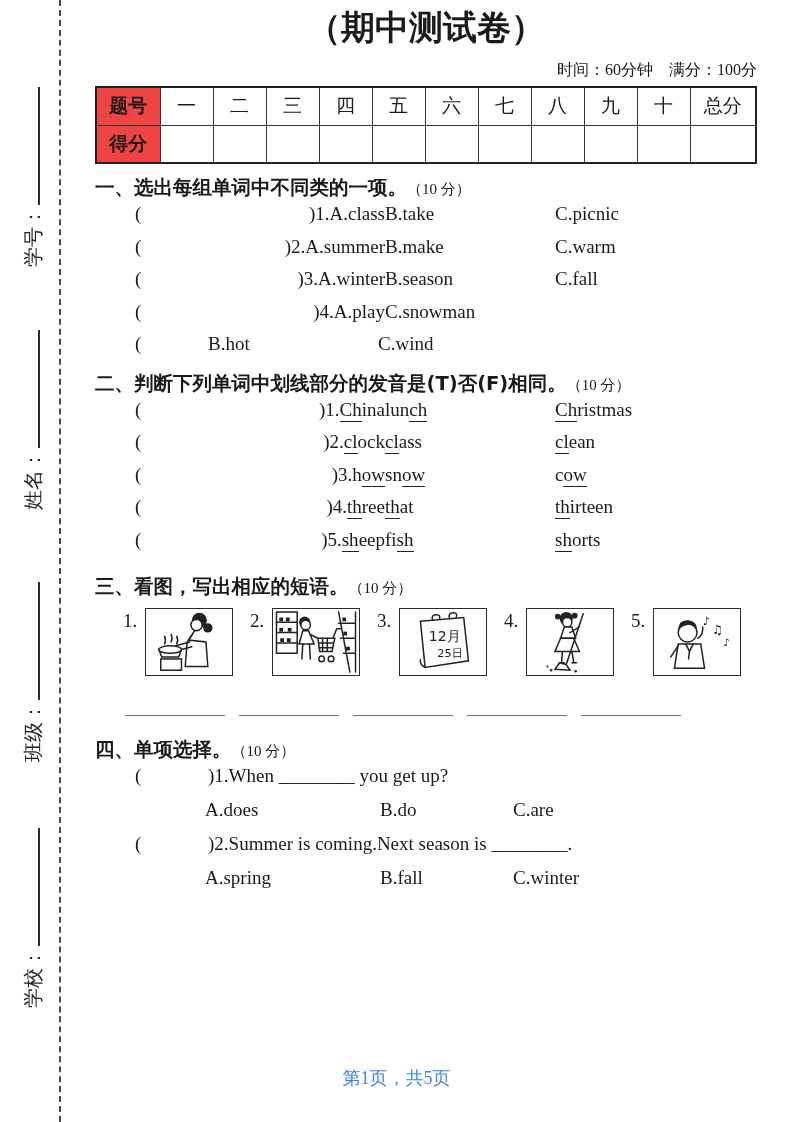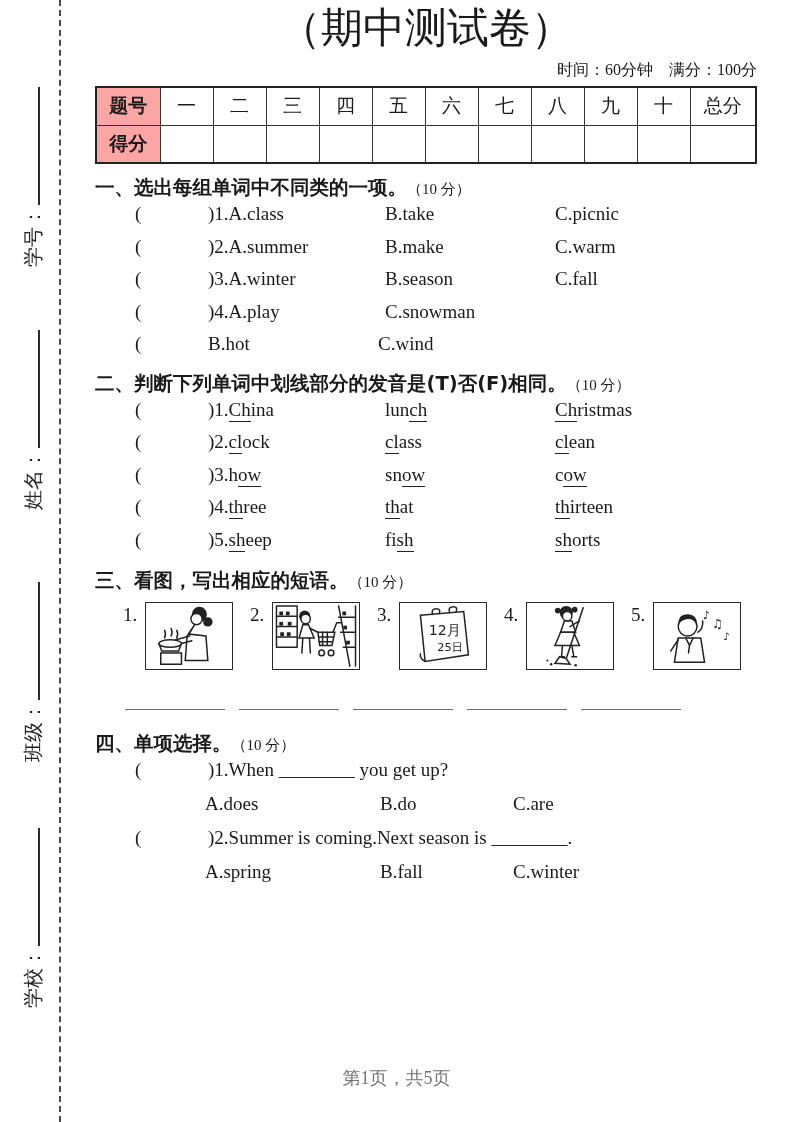--- a/index.html
+++ b/index.html
@@ -27,45 +27,45 @@
     border-bottom:2px solid #2b2b2b; margin-left:2px;
   }
   
   .main { position:absolute; left:95px; top:0; width:662px; }
   .title {
     margin-top:28px; text-align:center;
     font-size:44px; font-weight:bold; letter-spacing:1px; line-height:56px;
   }
   .subtitle {
     margin-top:6px; text-align:center;
-    font-size:42px; font-weight:normal; line-height:44px;
+    font-size:34px; font-weight:bold; line-height:44px;
   }
   .meta { margin-top:8px; text-align:right; font-size:16px; line-height:24px; }
   
   table.score {
     margin-top:4px; width:662px; border-collapse:collapse; table-layout:fixed;
     border:2px solid #222;
   }
   table.score td {
     border:1px solid #333; height:38px; text-align:center;
     font-size:19px; font-family:"DejaVu Sans","Liberation Sans",sans-serif;
   }
-  table.score td.hdr { background:#fca5a5; font-weight:bold; }
+  table.score td.hdr { background:#ef4444; font-weight:bold; }
   
   .sec-heading {
     font-family:"DejaVu Sans","Liberation Sans",sans-serif;
     font-weight:bold; font-size:19.5px; line-height:28px; margin-top:10px;
   }
   .sec-heading .score-part {
     font-family:"Liberation Serif","DejaVu Serif",serif;
     font-weight:normal; font-size:15px;
   }
   .item-row { display:flex; align-items:baseline; height:32.5px; font-size:19px; }
   .paren-open { margin-left:40px; width:73px; }
-  .col-a { width:177px; }
+  .col-a { width:177px;text-align:right; }
   .col-b { width:170px; }
   .col-c { flex:1; }
   .ul-part { border-bottom:1.5px solid #222; padding-bottom:1px; }
   
   .pics { display:flex; margin:6px 0 0 28px; }
   .pic-group { display:flex; align-items:flex-start; }
   .pic-group + .pic-group { margin-left:17px; }
   .pic-num { font-size:19px; width:22px; padding-top:2px; }
   .pic-box {
     width:88px; height:68px; border:1.5px solid #2a2a2a; background:#fff;
@@ -77,21 +77,21 @@
   .ans-line + .ans-line { margin-left:14px; }
   
   .q-row { display:flex; align-items:baseline; height:34px; font-size:19px; }
   .opt-row { display:flex; align-items:baseline; height:34px; font-size:19px; padding-left:110px; }
   .opt-a { width:175px; }
   .opt-b { width:133px; }
   .opt-c { flex:1; }
   
   .footer {
     position:absolute; top:1066px; left:0; width:793px;
-    text-align:center; font-size:18px; color:#737373;
+    text-align:center; font-size:18px; color:#3b82f6;
   }
   .s3-gap { margin-top:20px; }
   svg .ln { fill:none; stroke:#222; stroke-width:1.6; stroke-linecap:round; stroke-linejoin:round; }
   svg .fl { fill:#222; stroke:none; }
   svg .wh { fill:#fff; stroke:#222; stroke-width:1.6; }
   svg text { font-family:"DejaVu Sans","Liberation Sans",sans-serif; fill:#222; }
 </style>
 </head>
 <body>
 
@@ -225,21 +225,21 @@
     <span class="col-b"><span></span><span class="ul-part">th</span><span>at</span></span>
     <span class="col-c"><span></span><span class="ul-part">th</span><span>irteen</span></span>
   </div>
   <div class="item-row">
     <span class="paren-open">(</span>
     <span class="col-a"><span>)5.</span><span><span></span><span class="ul-part">sh</span><span>eep</span></span></span>
     <span class="col-b"><span>fi</span><span class="ul-part">sh</span><span></span></span>
     <span class="col-c"><span></span><span class="ul-part">sh</span><span>orts</span></span>
   </div>
 
-  <div class="sec-heading" style="margin-top:6px;">
+  <div class="sec-heading" style="margin-top:12px;">
     <span>三、看图，写出相应的短语。</span><span class="score-part">（10 分）</span>
   </div>
   <div class="pics">
     <div class="pic-group">
       <span class="pic-num">1.</span>
       <div class="pic-box">
         <svg viewBox="0 0 88 68">
           <circle class="fl" cx="55" cy="11" r="8"></circle>
           <circle class="fl" cx="64" cy="19" r="5"></circle>
           <circle class="wh" cx="52" cy="16" r="6"></circle>

